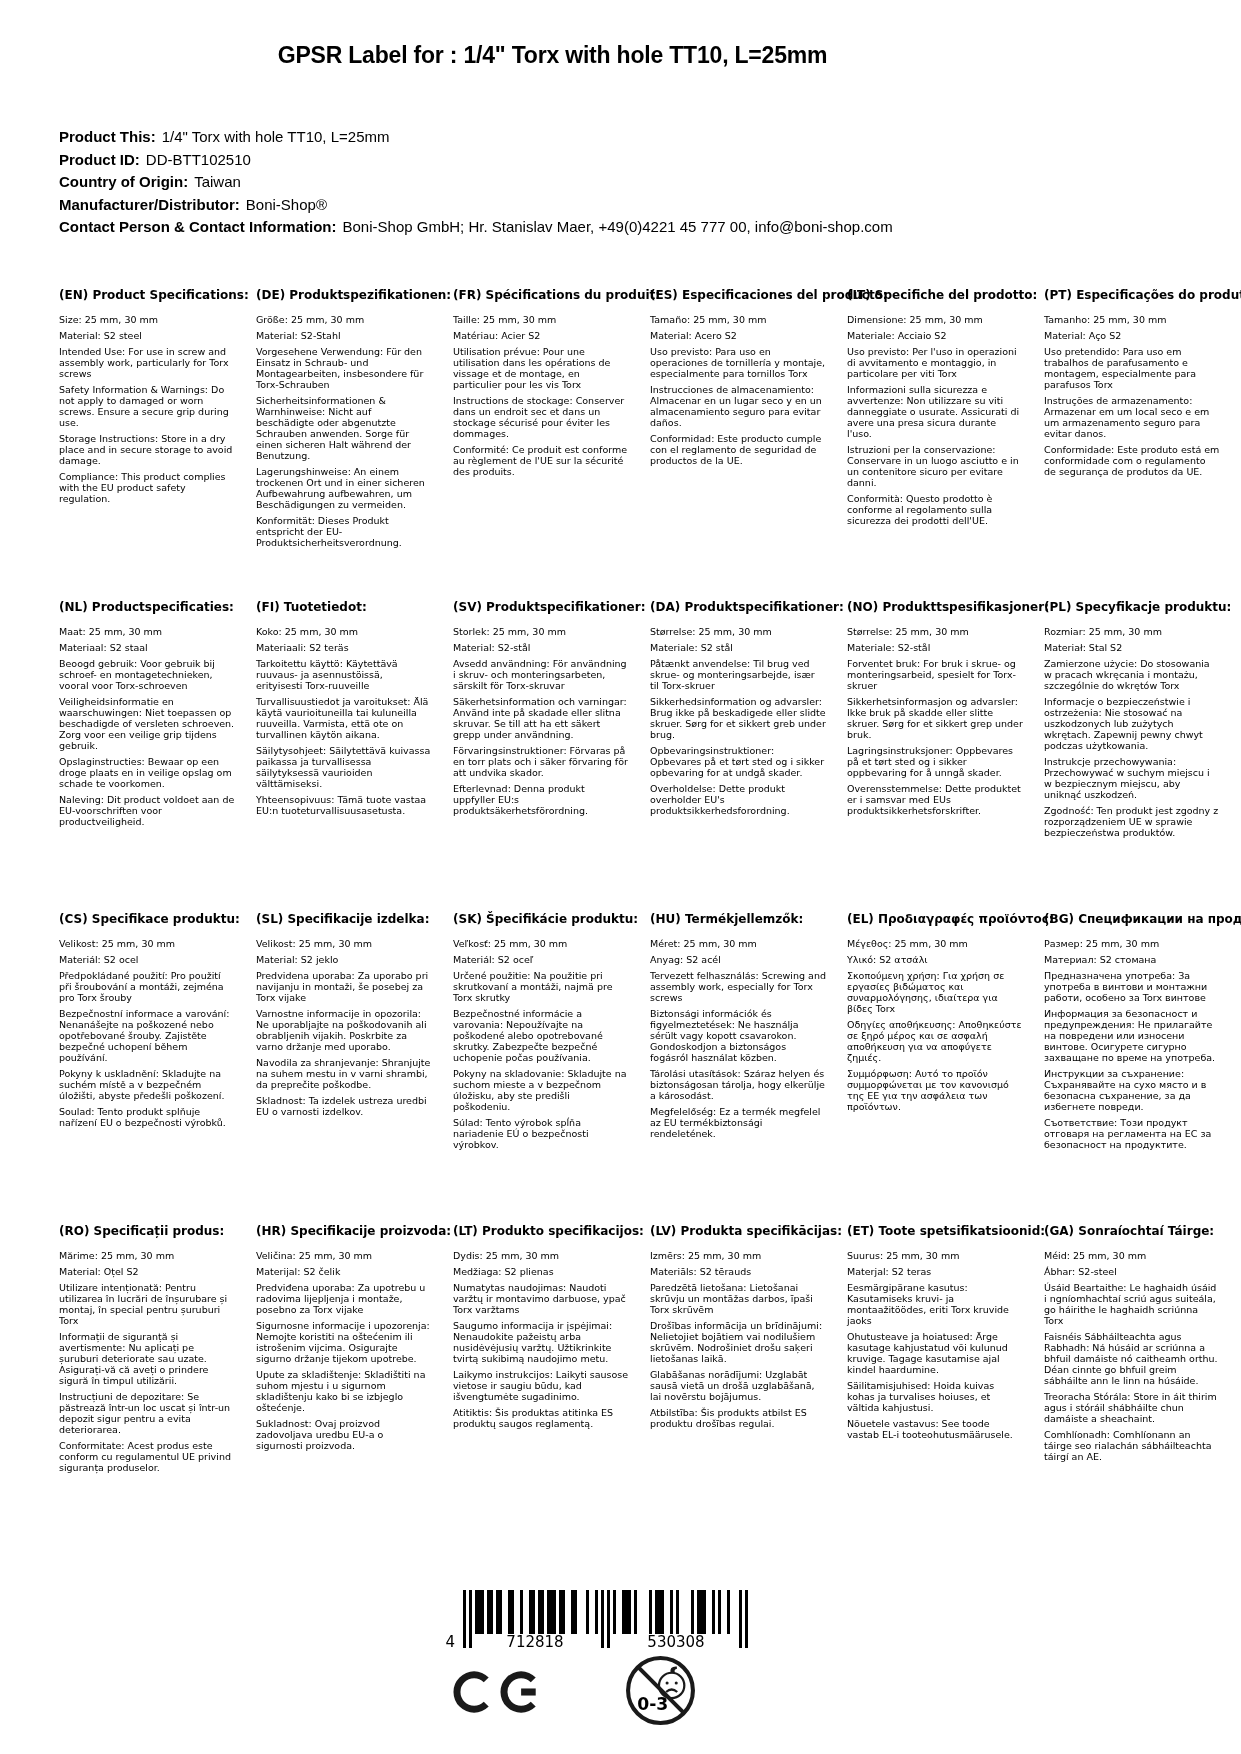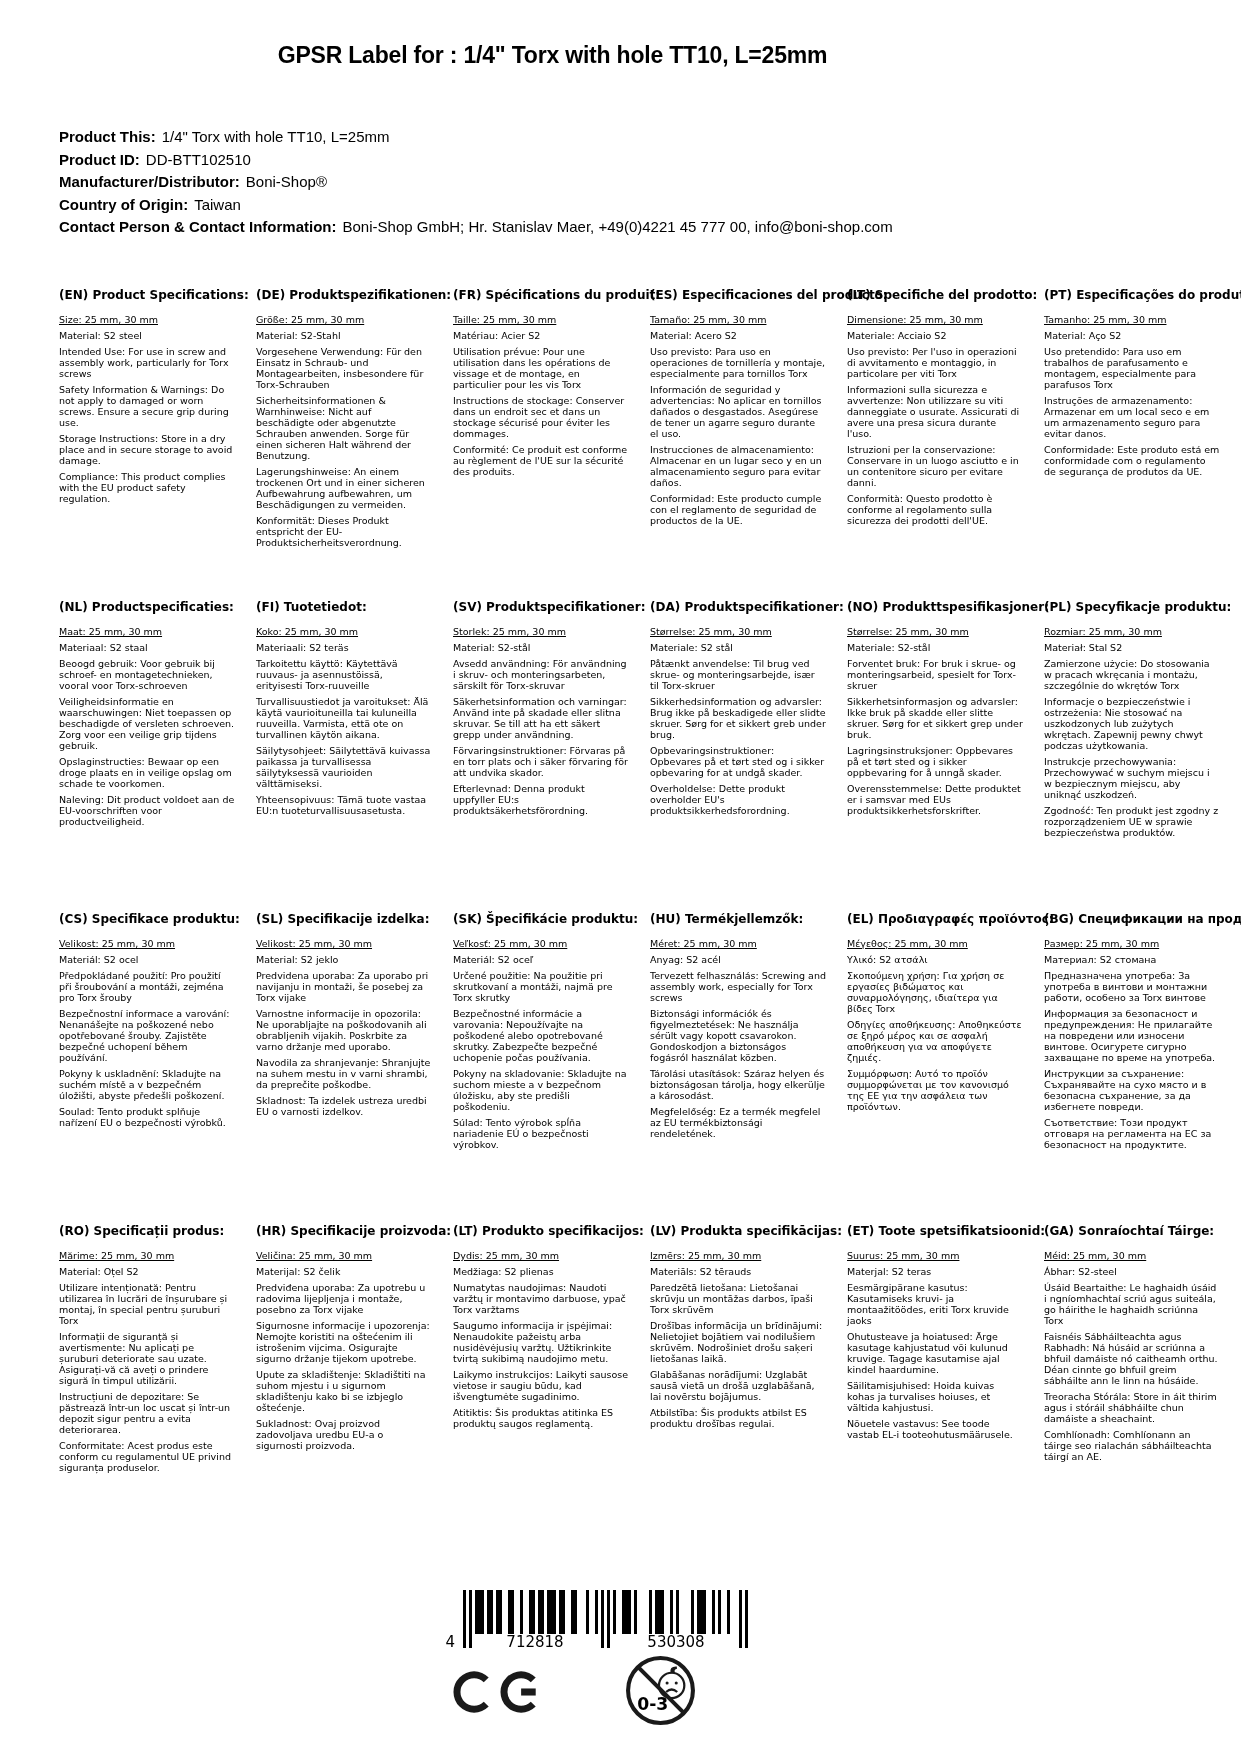--- a/index.html
+++ b/index.html
@@ -21,21 +21,21 @@
   .info-value { margin-left:6px; }
   .grid {
     position:absolute; left:59px; top:288px;
     display:grid; grid-template-columns:repeat(6,197px); grid-auto-rows:312px;
   }
   .spec-block { width:176px; }
   .spec-heading {
     font-size:12px; font-weight:bold; white-space:nowrap; margin:0 0 2px 0;
   }
   .spec-par { font-size:9.5px; line-height:11px; margin:5px 0 0 0; }
-  .spec-heading + .spec-par { margin-top:12px;text-decoration:underline; }
+  .spec-heading + .spec-par { margin-top:12px; }
   .barcode { position:absolute; left:437px; top:1590px; }
   .bc-digits { font-family:"DejaVu Sans", sans-serif; font-size:15px; fill:#000; }
   .ce-mark { position:absolute; left:452px; top:1663px; }
   .age-mark { position:absolute; left:624px; top:1654px; }
   .age-text { font-family:"DejaVu Sans", sans-serif; font-size:17px; font-weight:bold; fill:#000; }
 </style>
 </head>
 <body>
 
 <div class="page">
@@ -45,25 +45,25 @@
   <div class="info">
   <div class="info-row">
     <span class="info-label">Product This:</span><span class="info-value">1/4" Torx with hole TT10, L=25mm</span>
   </div>
 
   <div class="info-row">
     <span class="info-label">Product ID:</span><span class="info-value">DD-BTT102510</span>
   </div>
 
   <div class="info-row">
+    <span class="info-label">Country of Origin:</span><span class="info-value">Taiwan</span>
+  </div>
+
+  <div class="info-row">
     <span class="info-label">Manufacturer/Distributor:</span><span class="info-value">Boni-Shop®</span>
-  </div>
-
-  <div class="info-row">
-    <span class="info-label">Country of Origin:</span><span class="info-value">Taiwan</span>
   </div>
 
   <div class="info-row">
     <span class="info-label">Contact Person &amp; Contact Information:</span><span class="info-value">Boni-Shop GmbH; Hr. Stanislav Maer, +49(0)4221 45 777 00, info@boni-shop.com</span>
   </div>
 </div>
 
   <div class="grid">
   <div class="spec-block">
     <div class="spec-heading">(EN) Product Specifications:</div>
@@ -92,21 +92,20 @@
         <p class="spec-par">Utilisation prévue: Pour une utilisation dans les opérations de vissage et de montage, en particulier pour les vis Torx</p>
         <p class="spec-par">Instructions de stockage: Conserver dans un endroit sec et dans un stockage sécurisé pour éviter les dommages.</p>
         <p class="spec-par">Conformité: Ce produit est conforme au règlement de l'UE sur la sécurité des produits.</p>
       </div>
 
   <div class="spec-block">
     <div class="spec-heading">(ES) Especificaciones del producto:</div>
   <p class="spec-par">Tamaño: 25 mm, 30 mm</p>
         <p class="spec-par">Material: Acero S2</p>
         <p class="spec-par">Uso previsto: Para uso en operaciones de tornillería y montaje, especialmente para tornillos Torx</p>
-        <p class="spec-par">Información de seguridad y advertencias: No aplicar en tornillos dañados o desgastados. Asegúrese de tener un agarre seguro durante el uso.</p>
         <p class="spec-par">Instrucciones de almacenamiento: Almacenar en un lugar seco y en un almacenamiento seguro para evitar daños.</p>
         <p class="spec-par">Conformidad: Este producto cumple con el reglamento de seguridad de productos de la UE.</p>
       </div>
 
   <div class="spec-block">
     <div class="spec-heading">(IT) Specifiche del prodotto:</div>
   <p class="spec-par">Dimensione: 25 mm, 30 mm</p>
         <p class="spec-par">Materiale: Acciaio S2</p>
         <p class="spec-par">Uso previsto: Per l'uso in operazioni di avvitamento e montaggio, in particolare per viti Torx</p>
         <p class="spec-par">Informazioni sulla sicurezza e avvertenze: Non utilizzare su viti danneggiate o usurate. Assicurati di avere una presa sicura durante l'uso.</p>

